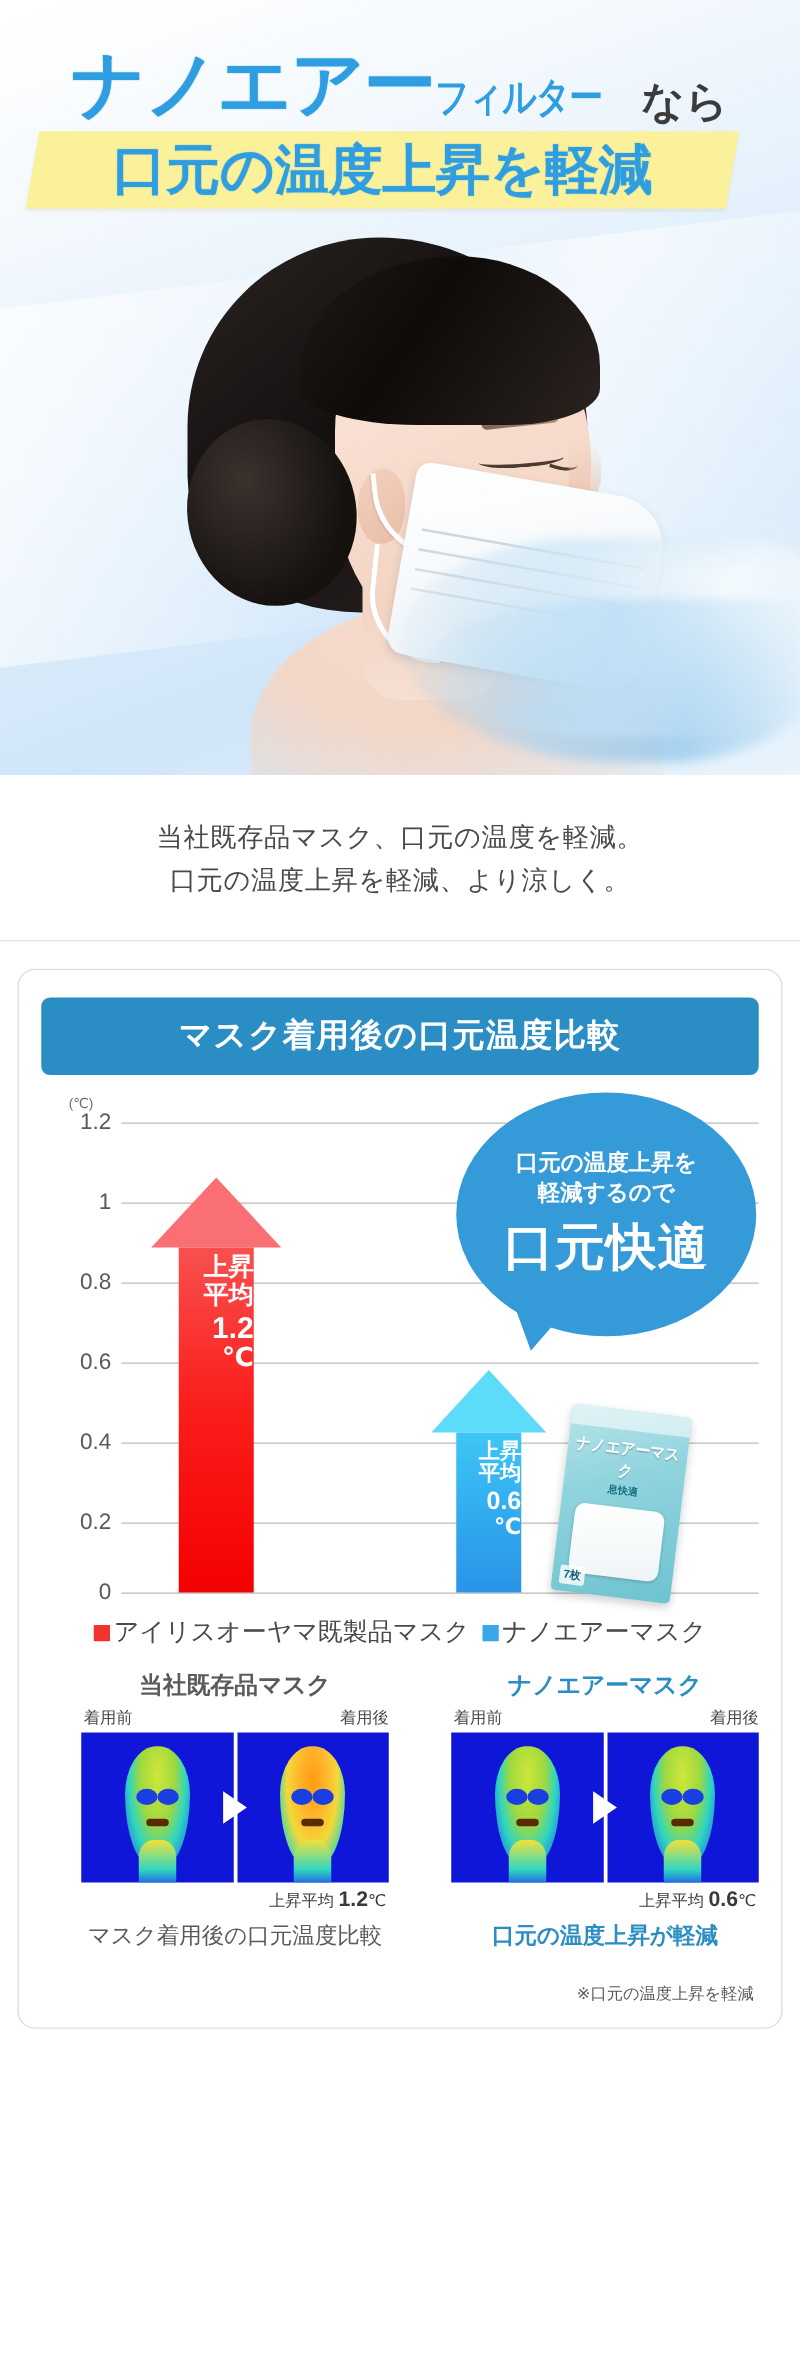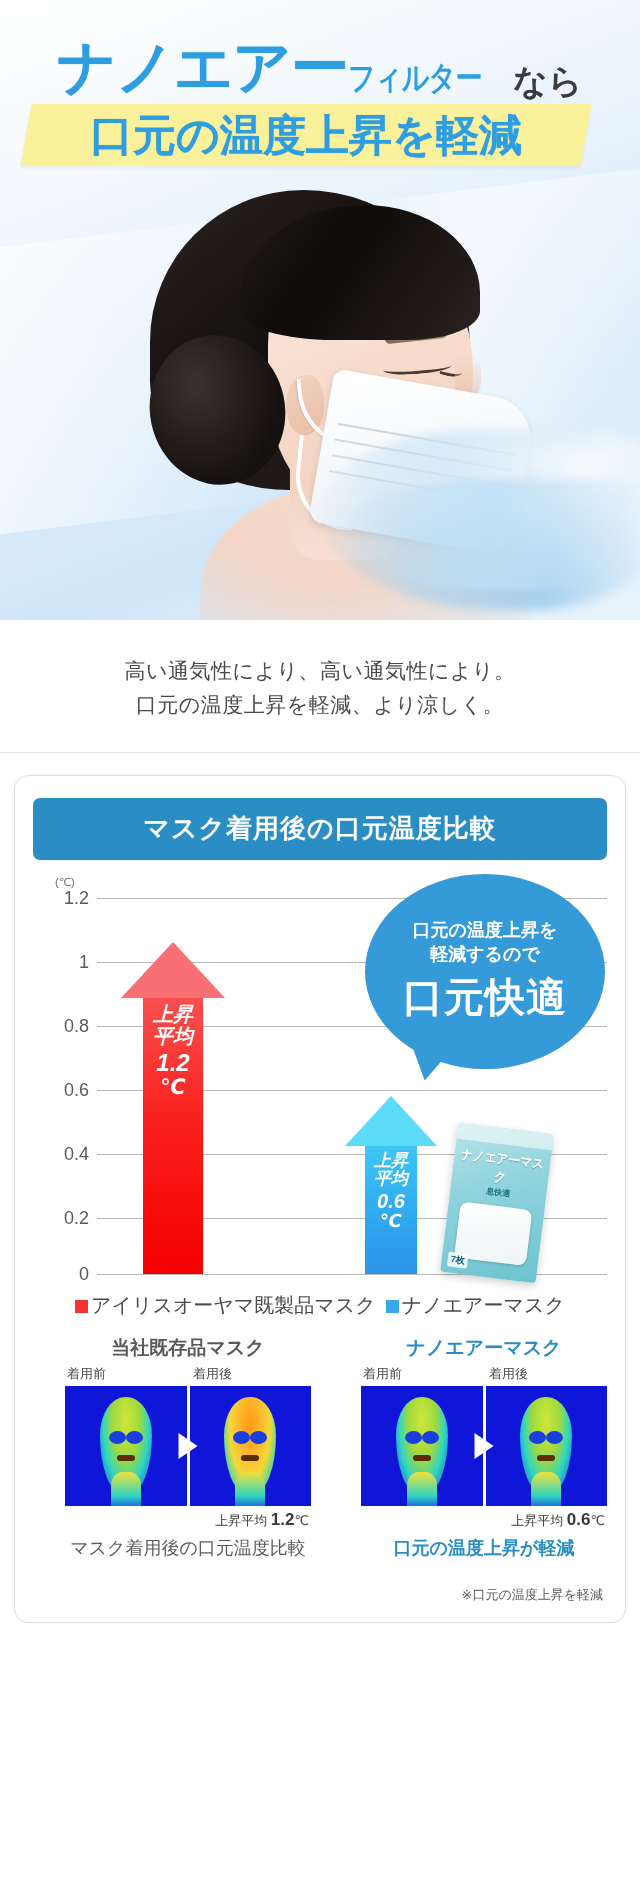--- a/index.html
+++ b/index.html
@@ -202,22 +202,22 @@
   .bar-red .shaft{
     position:absolute; bottom:0; left:0; width:60px; height:276px;
     background:linear-gradient(180deg,#f8504f 0%,#fa1f1c 45%,#f40000 100%);
   }
   .bar-red .head{
     position:absolute; top:0; left:-22px; width:0; height:0;
     border-left:52px solid transparent; border-right:52px solid transparent;
     border-bottom:56px solid #fa6f73;
   }
   .bar-lbl{
-    position:absolute; left:0; width:60px; text-align:center; color:#fff;
-    font-weight:700; line-height:1.08;font-style:italic;
+    position:absolute; left:0; width:60px; text-align:right; color:#fff;
+    font-weight:700; line-height:1.08;
   }
   .bar-red .bar-lbl{ top:62px; font-size:20px; }
   .bar-red .bar-lbl .num{ font-size:24px; display:block; margin-top:3px; }
   .bar-red .bar-lbl .deg{ font-size:21px; display:block; }
 
   
   .bar-blue{
     position:absolute; left:268px; bottom:0; width:52px; height:176px;
   }
   .bar-blue .shaft{
@@ -289,21 +289,21 @@
     color:#2a8ec4; font-size:20px; font-weight:700; padding:9px 0 10px;
   }
   .thermo-title sup{ font-size:11px; vertical-align:super; }
 
   .thermo-row{ display:flex; margin-top:16px; gap:18px; }
   .thermo-col{ flex:1;margin-left:32px; }
   .tc-title{ text-align:center; font-size:19px; font-weight:700; color:#5a5a5a; }
   .tc-title.blue{ color:#2a8ec4; }
   .tc-sub{ display:flex; margin-top:4px; }
   .tc-sub span{ flex:1; text-align:left; font-size:13px; color:#4a4a4a; padding-left:2px;}
-  .tc-sub span:last-child{ padding-left:8px; }
+  .tc-sub span:last-child{ padding-left:8px;text-align:right; }
 
   .therm-pair{ position:relative; display:flex; gap:3px; margin-top:3px; }
   .therm-img{
     flex:1; height:120px; position:relative; overflow:hidden;
     background:#1016d8;
   }
   .th-head{
     position:absolute; left:50%; top:11px; transform:translateX(-50%);
     width:52px; height:96px;
     background:radial-gradient(ellipse at 50% 25%, #cfe63a 0%, #9ed93f 38%, #2fd6c0 62%, #1f6fe0 90%);
@@ -370,21 +370,21 @@
     <div class="title-line1">
       <span class="t-brand">ナノエアー</span><span class="t-filter">フィルター</span><span class="t-nara">なら</span>
     </div>
     <div class="yellow-band">
       <span>口元の温度上昇を軽減</span>
     </div>
   </div>
 </div>
 
 <div class="lead">
-  <div>高い通気性により、高い通気性により。</div>
+  <div>当社既存品マスク、口元の温度を軽減。</div>
   <div>口元の温度上昇を軽減、より涼しく。</div>
 </div>
 <div class="divider"></div>
 
 <div class="card">
 
   <div class="card-header">マスク着用後の口元温度比較</div>
 
   <div class="chart">
 

